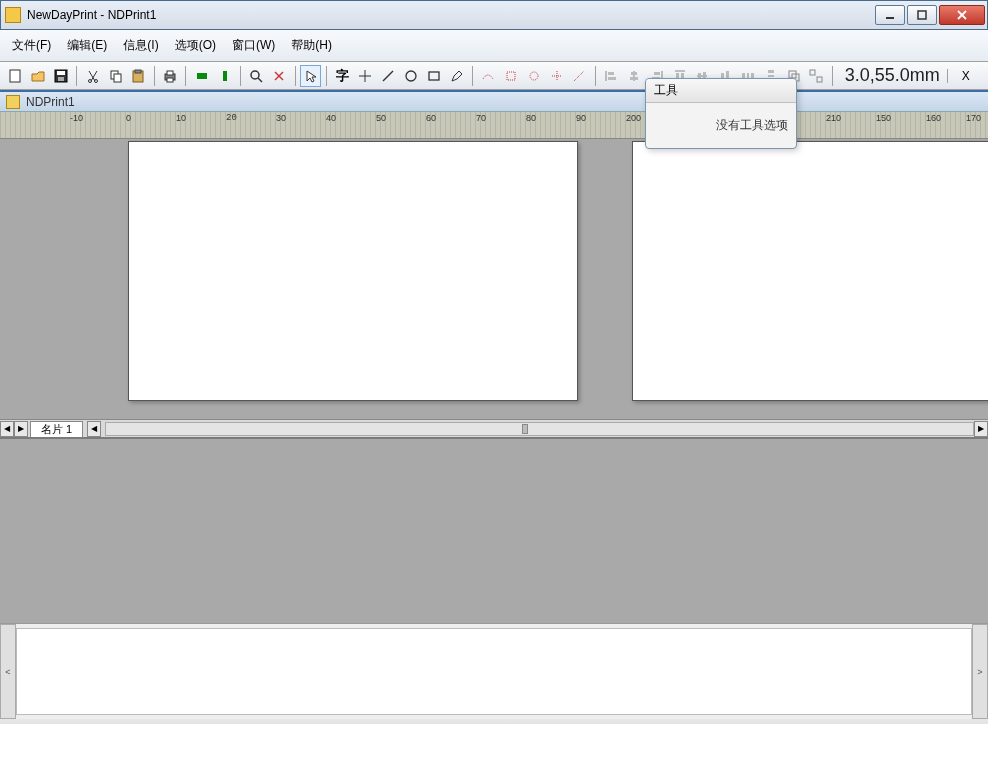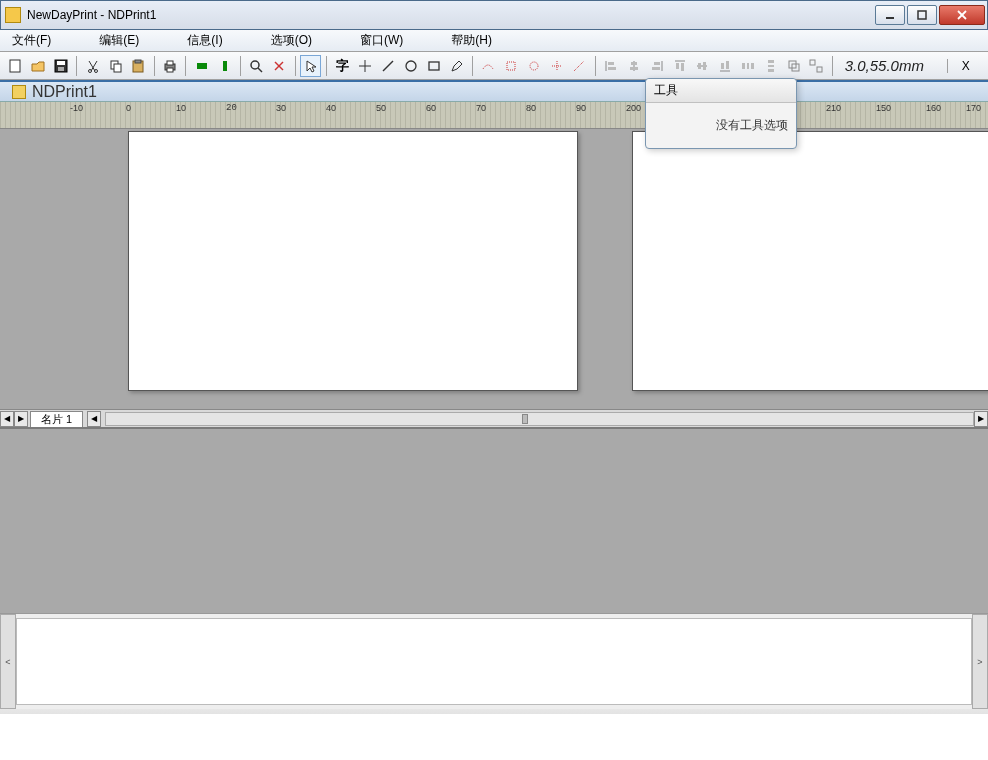--- a/index.html
+++ b/index.html
@@ -8,33 +8,33 @@
 
 .titlebar { height: 30px; background: linear-gradient(#e8eef7,#d6dde8); border: 1px solid #4a6a8a; display: flex; align-items: center; padding: 0 4px; }
 .titlebar .app-icon { width: 16px; height: 16px; background: #f5c84a; margin-right: 6px; border: 1px solid #b08a10; }
 .titlebar .title { font-size: 12px; color: #000; flex: 1; }
 .win-btns { display: flex; gap: 2px; margin-right: -2px; }
 .win-btn { width: 30px; height: 20px; border: 1px solid #5a7a96; border-radius: 2px; background: linear-gradient(#fdfdfd,#d7dfeb); display: flex; align-items: center; justify-content: center; font-size: 10px; }
 .win-btn.close { background: linear-gradient(#e97a6a,#c0392b); border-color: #8a2a1a; color: #fff; width: 46px; }
 .win-btn.close svg { stroke: #fff; }
 
 
-.menubar { height: 22px; background: linear-gradient(#f7f9fc,#e6ecf3); border-bottom: 1px solid #a0a0a0; display: flex; align-items: center; padding: 0 4px; font-size: 12px; gap: 32px; }
+.menubar { height: 32px; background: linear-gradient(#f7f9fc,#e6ecf3); border-bottom: 1px solid #a0a0a0; display: flex; align-items: center; padding: 0 4px; font-size: 12px; }
 .menubar .menu-item { padding: 2px 8px; cursor: default; }
 
 
 .toolbar { height: 28px; background: linear-gradient(#fafbfc,#e4e8ee); border-bottom: 1px solid #a0a0a0; display: flex; align-items: center; padding: 0 4px; font-size: 11px; }
 .tb-btn { width: 22px; height: 22px; display: flex; align-items: center; justify-content: center; border: 1px solid transparent; margin: 0 1px; }
 .tb-sep { width: 1px; height: 20px; background: #a0a0a0; margin: 0 4px; }
-.tb-coord { min-width: 110px; text-align: left; font-size: 15px; color: #222; padding: 0 8px; font-style: italic; }
+.tb-coord { min-width: 110px; text-align: left; font-size: 18px; color: #222; padding: 0 8px; }
 .tb-xlabel { border-left: 1px solid #a0a0a0; padding: 0 14px; font-size: 12px; }
 
 
 .doc-shell { position: relative; background: #a9a9a9; height: 612px; border-top: 2px solid #3a6ea5; }
-.doc-titlebar { height: 20px; background: linear-gradient(#dbe7f4,#c4d5e8); display: flex; align-items: center; padding: 0 12px; font-size: 16px; color: #333; border-bottom: 1px solid #8aa; }
+.doc-titlebar { height: 20px; background: linear-gradient(#dbe7f4,#c4d5e8); display: flex; align-items: center; padding: 0 6px; font-size: 12px; color: #333; border-bottom: 1px solid #8aa; }
 .doc-titlebar .doc-icon { width: 14px; height: 14px; background: #f2d060; border: 1px solid #b08a10; margin-right: 6px; }
 
 
 .ruler { height: 27px; background: repeating-linear-gradient(to right, #b5b5a5 0, #b5b5a5 1px, #c8c8b8 1px, #c8c8b8 5px); position: relative; font-size: 9px; color: #333; overflow: hidden; border-bottom: 1px solid #888; }
 .ruler-label { position: absolute; top: 1px; }
 
 
 .canvas-area { height: 280px; background: #a9a9a9; position: relative; overflow: hidden; }
 .page { position: absolute; background: #fff; border: 1px solid #555; box-shadow: 2px 2px 4px rgba(0,0,0,.25); }
 .page.left { left: 128px; top: 2px; width: 450px; height: 260px; }

